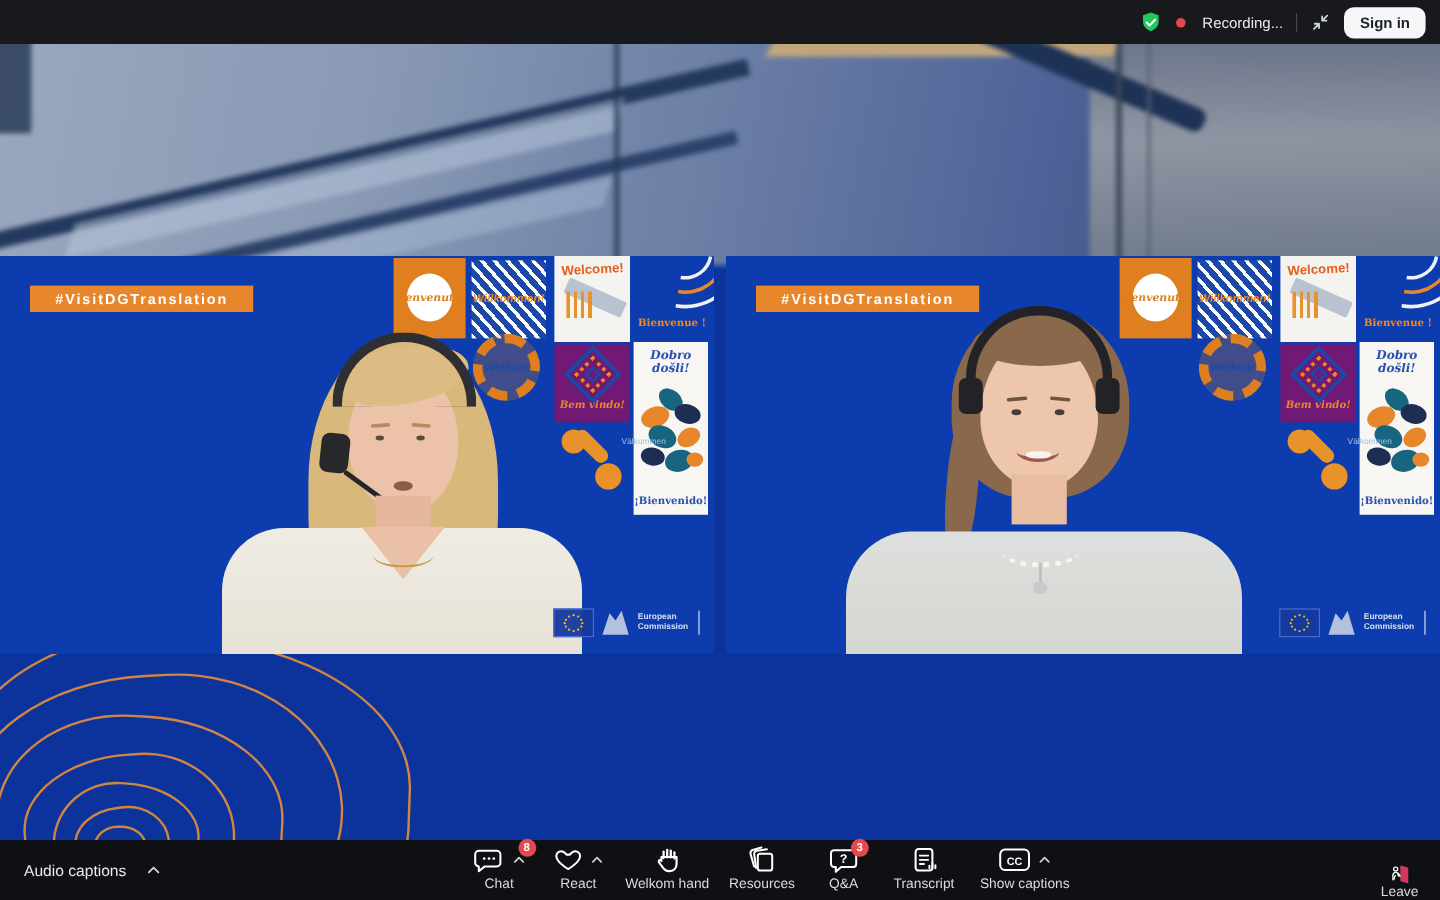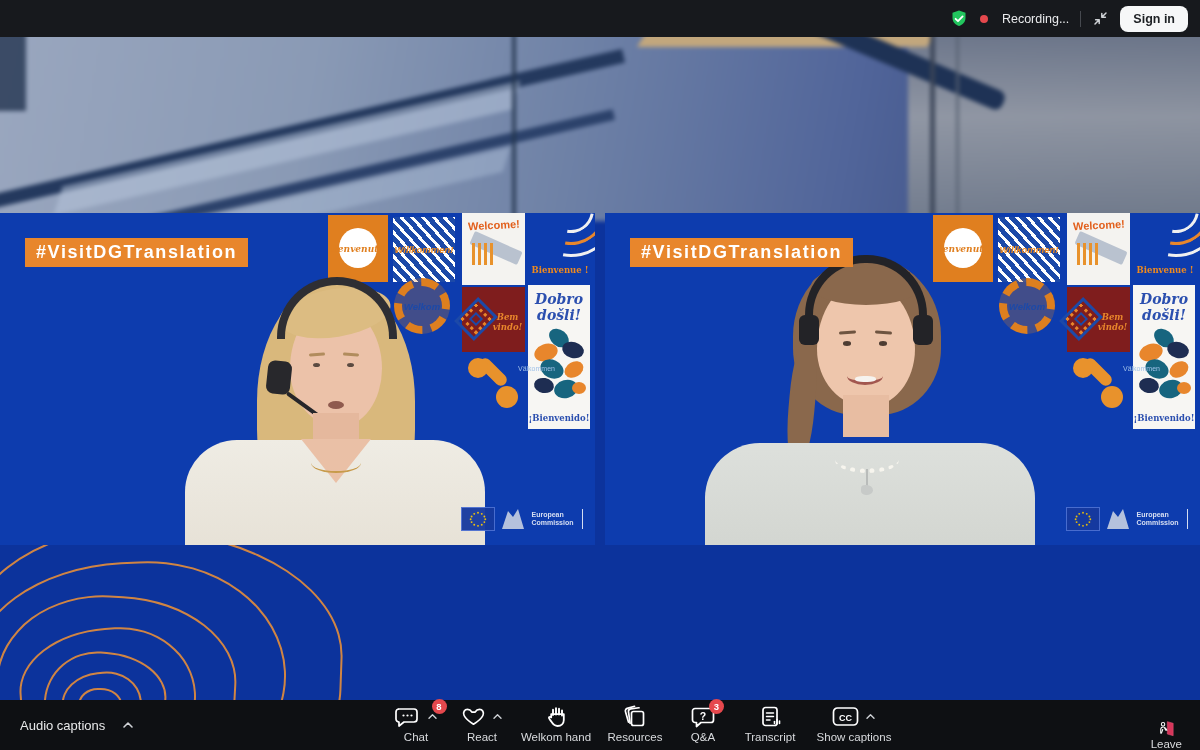--- a/index.html
+++ b/index.html
@@ -43,21 +43,21 @@
   .r4 { left:60px;  top:128px; width:176px; height:138px; border-radius:54% 46% 48% 52%/46% 54% 52% 48%; transform:rotate(-4deg); }
   .r5 { left:36px;  top:96px;  width:240px; height:182px; border-radius:48% 52% 54% 46%/52% 48% 46% 54%; transform:rotate(3deg); }
   .r6 { left:14px;  top:62px;  width:312px; height:230px; border-radius:52% 48% 46% 54%/46% 54% 52% 48%; transform:rotate(-3deg); }
   .r7 { left:-6px;  top:30px;  width:388px; height:280px; border-radius:46% 54% 52% 48%/54% 46% 48% 52%; transform:rotate(2deg); }
 
   
   .tile { position:absolute; top:176px; width:595px; height:332px; background:#0d3cae; overflow:hidden; z-index:2; }
   .tile-left { left:0; }
   .tile-right { left:605px; }
 
-  .hashtag { position:absolute; left:25px; top:25px; background:#e8862c; color:#fff; font-weight:bold; font-size:18px; letter-spacing:1.6px; padding:4px 11px; z-index:6; }
+  .hashtag { position:absolute; left:25px; top:25px; background:#e8862c; color:#fff; font-weight:bold; font-size:12px; letter-spacing:1.6px; padding:4px 21px; z-index:6; }
 
   .name-pill { position:absolute; left:20px; bottom:11px; background:#fdfdfd; border-radius:9px; display:flex; align-items:center; gap:8px; padding:5px 12px 5px 9px; z-index:7; box-shadow:0 1px 4px rgba(0,0,0,.35); }
   .name-bar { width:4px; height:16px; border-radius:2px; background:#2e6de0; }
   .name-text { color:#1c2e6e; font-size:15.5px; font-weight:bold; }
 
   
   .ec-logo { position:absolute; right:12px; bottom:14px; display:flex; align-items:center; gap:5px; z-index:6; opacity:.95; }
   .ec-flag { width:34px; height:24px; background:#16399f; border:1px solid #4c6fd0; position:relative; }
   .ec-flag svg { position:absolute; inset:0; }
   .ec-building { width:26px; height:24px; }
@@ -81,27 +81,27 @@
   .cg-c .bars { position:absolute; left:10px; top:30px; width:22px; height:22px;
                 background:repeating-linear-gradient(90deg,#e8922c 0 3px,transparent 3px 6px); }
   .cg-d { left:202px; top:0; width:60px; height:70px; background:#0d3cae; }
   .cg-d .arc { position:absolute; border-radius:50%; border:3px solid transparent; }
   .cg-d .arc1 { left:18px; top:-26px; width:46px; height:46px; border-bottom-color:#f0f0f0; transform:rotate(-35deg); }
   .cg-d .arc2 { left:6px; top:-38px; width:70px; height:70px; border-bottom-color:#e8862c; transform:rotate(-35deg); }
   .cg-d .arc3 { left:-6px; top:-50px; width:94px; height:94px; border-bottom-color:#f0f0f0; transform:rotate(-35deg); }
   .cg-d span { position:absolute; left:0; right:0; bottom:8px; color:#ef8a1e; font-size:8.5px; font-weight:bold; font-family:"DejaVu Serif",serif; }
   .cg-wreath { left:66px; top:65px; width:56px; height:56px; border:8px dashed #dd7f1f; border-radius:50%; background:rgba(224,127,31,.25); }
   .cg-wreath span { color:#1c49a8; font-size:9.5px; font-weight:bold; font-style:italic; }
-  .cg-e { left:134px; top:74px; width:63px; height:65px; background:#7f1d1d; flex-direction:row; }
+  .cg-e { left:134px; top:74px; width:63px; height:65px; background:#701a75; flex-direction:column; }
   .dia { width:34px; height:34px; border:3px solid #1c49a8; transform:rotate(45deg); display:flex; align-items:center; justify-content:center; margin-top:-2px; }
   .dia .d2 { width:22px; height:22px; border:3px dotted #e8862c; display:flex; align-items:center; justify-content:center; }
   .dia .d3 { width:10px; height:10px; border:2px solid #1c49a8; }
   .cg-e span { color:#e8862c; font-size:8.5px; margin-top:4px; }
   .cg-f { left:200px; top:72px; width:62px; height:144px; background:#f7f6f3; flex-direction:column; justify-content:space-between; padding:6px 2px; }
-  .cg-f .f-top { color:#2b4faf; font-size:14px;text-align:center; }
+  .cg-f .f-top { color:#2b4faf; font-size:10px;text-align:center; }
   .cg-f .f-bot { color:#2b4faf; font-size:8.5px; font-weight:bold; font-family:"DejaVu Serif",serif; }
   .petals { position:relative; width:54px; height:76px; }
   .petals i { position:absolute; border-radius:50%; }
   .p1 { left:16px; top:0;  width:22px; height:16px; background:#17657f; transform:rotate(40deg); }
   .p2 { left:2px;  top:14px; width:24px; height:17px; background:#e8862c; transform:rotate(-20deg); }
   .p3 { left:30px; top:12px; width:22px; height:16px; background:#1e2d52; transform:rotate(15deg); }
   .p4 { left:8px;  top:30px; width:24px; height:18px; background:#17657f; transform:rotate(25deg); }
   .p5 { left:32px; top:32px; width:20px; height:15px; background:#e8862c; transform:rotate(-30deg); }
   .p6 { left:2px;  top:48px; width:20px; height:15px; background:#1e2d52; transform:rotate(10deg); }
   .p7 { left:22px; top:50px; width:24px; height:18px; background:#17657f; transform:rotate(-15deg); }

